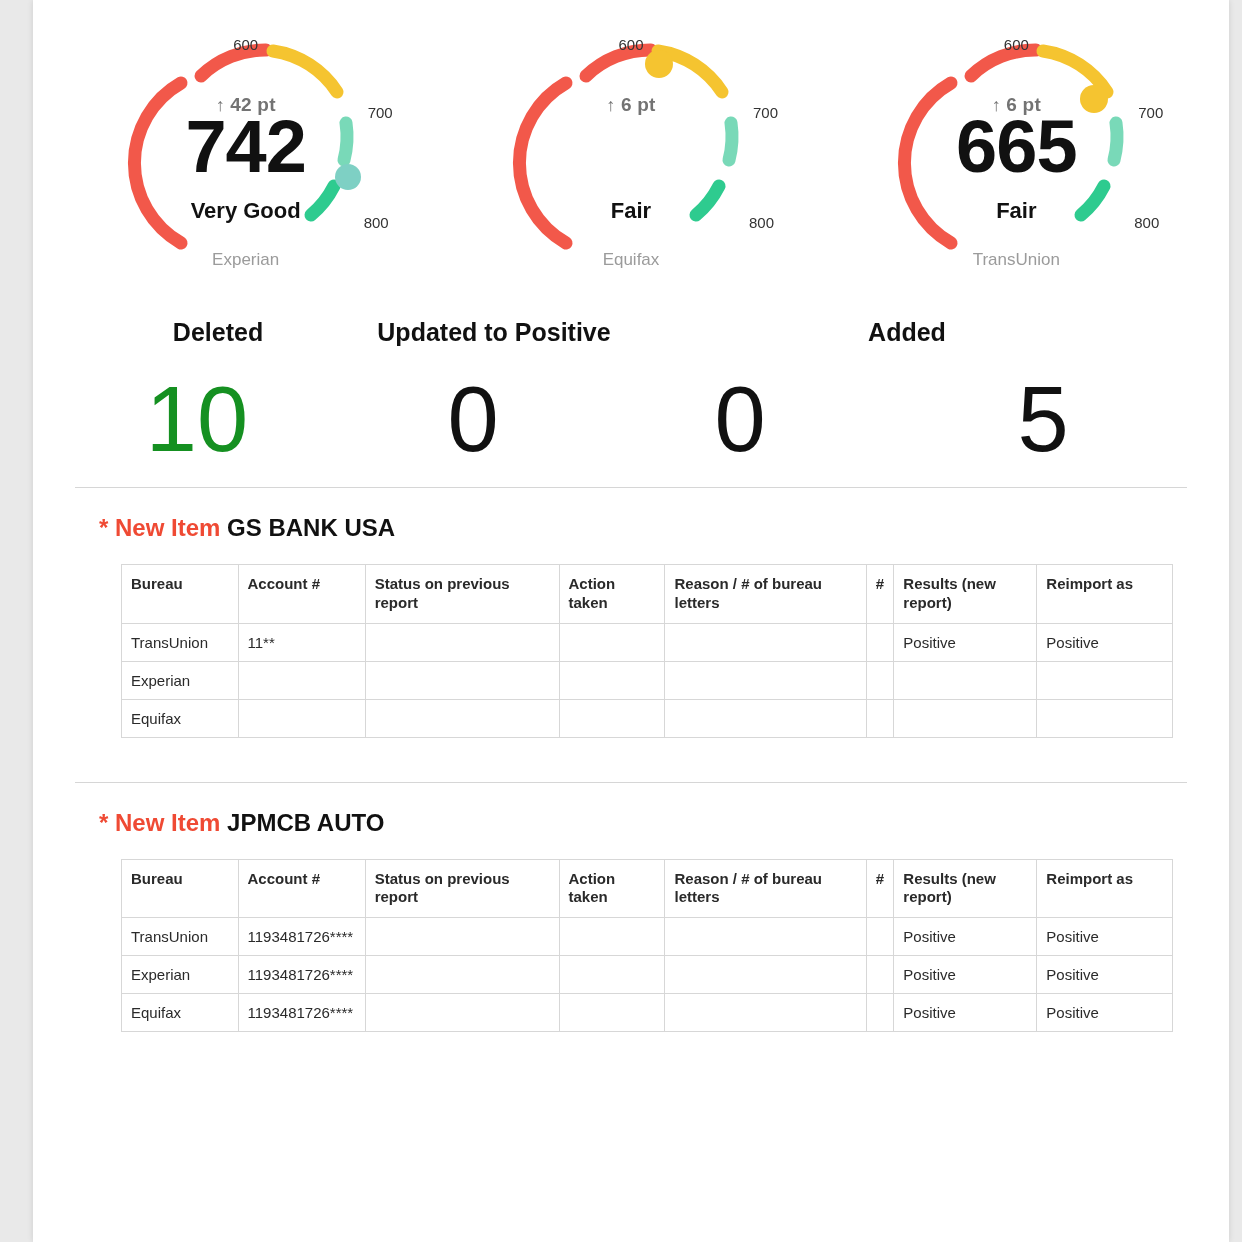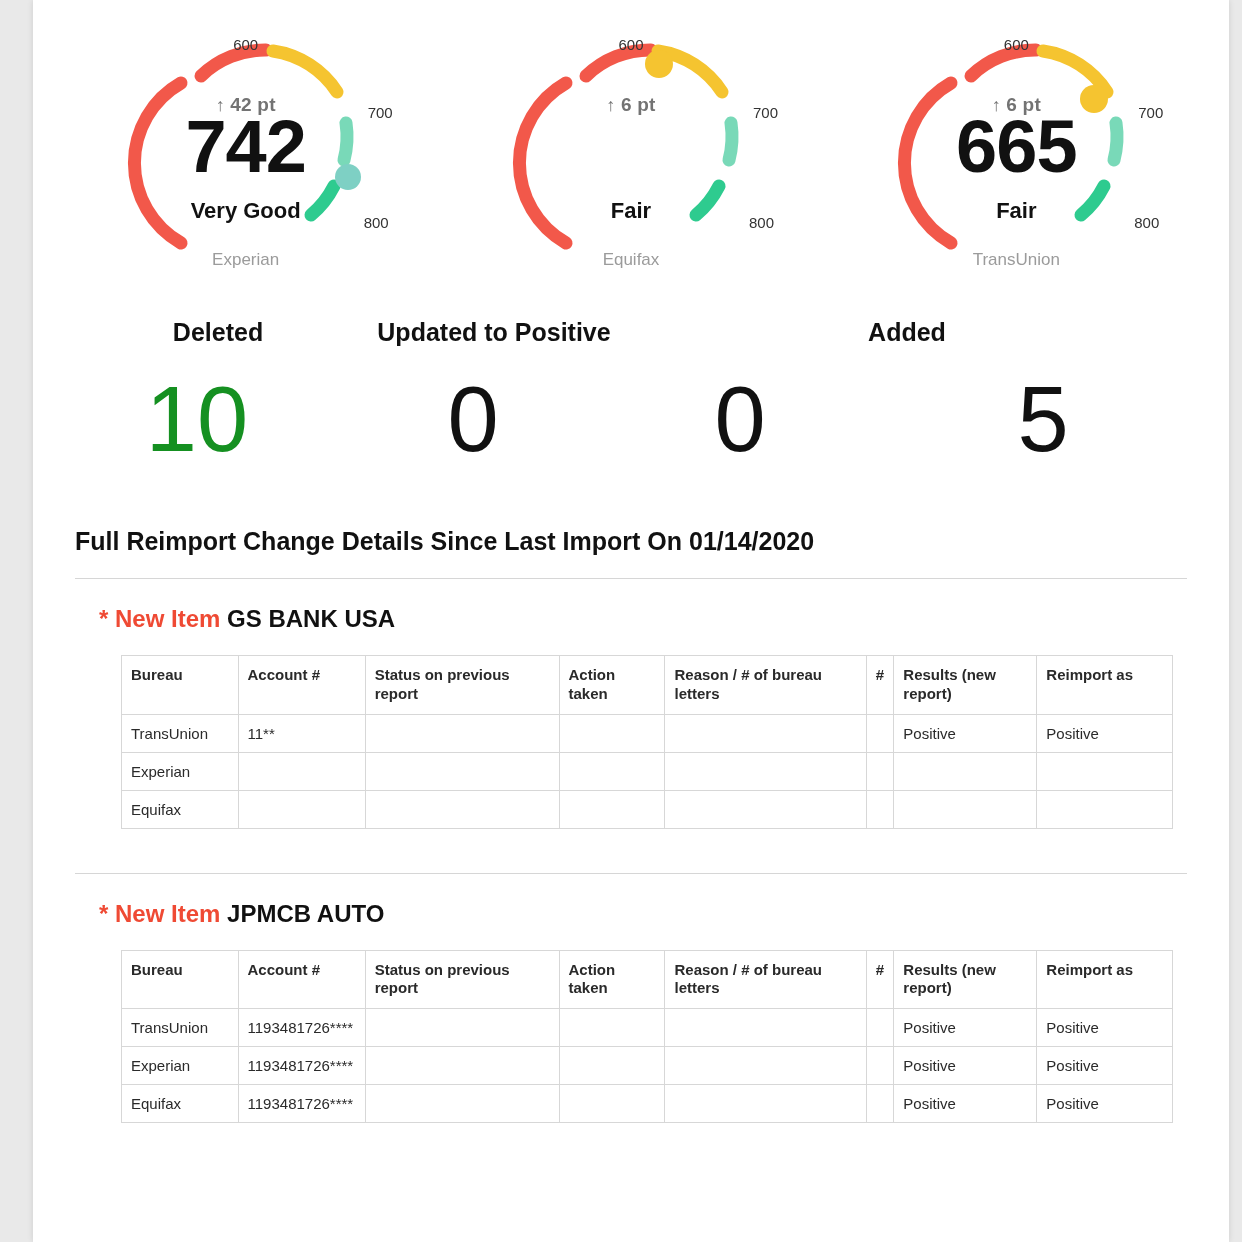--- a/index.html
+++ b/index.html
@@ -239,21 +239,20 @@
     <div class="sum-col col2"><span class="sum-label">Updated to Positive</span></div>
     <div class="sum-col col4"><span class="sum-label">Added</span></div>
   </div>
   <div class="summary-values">
     <div class="sum-col col1"><span class="sum-value green">10</span></div>
     <div class="sum-col col2"><span class="sum-value">0</span></div>
     <div class="sum-col col3"><span class="sum-value">0</span></div>
     <div class="sum-col col4"><span class="sum-value">5</span></div>
   </div>
 
-  <div class="section-title">Full Reimport Change Details Since Last Import On 01/14/2020</div>
   <div class="hr"></div>
 
   <div class="item-block">
     <div class="item-head">
       <span class="new-item">* New Item</span>
       <span>GS BANK USA</span>
     </div>
     <table class="detail">
       <tbody>
           <tr>

